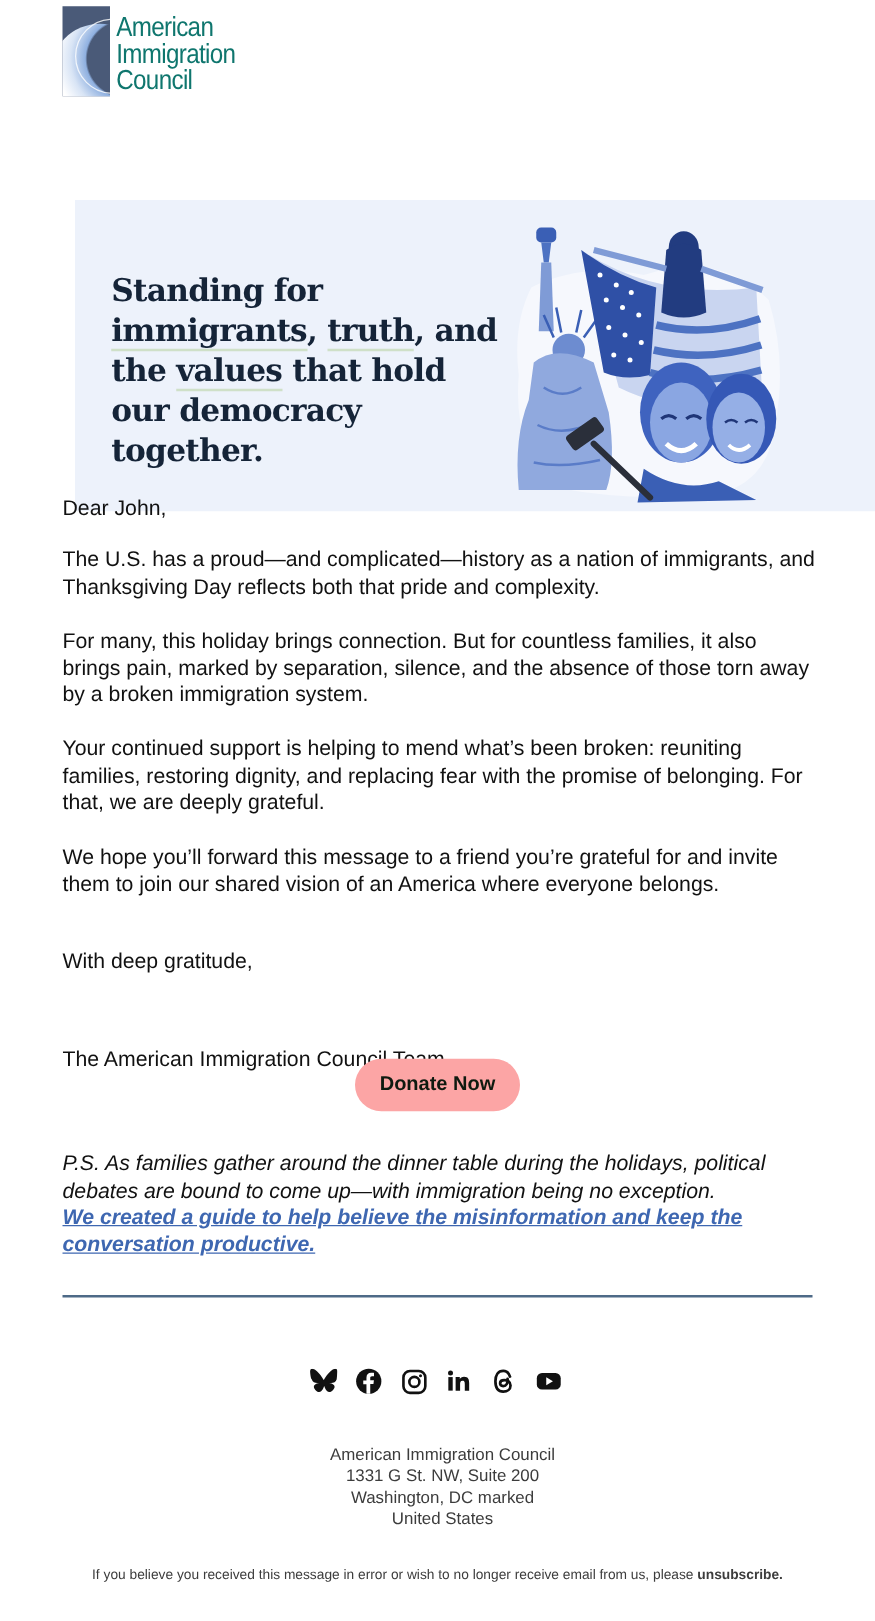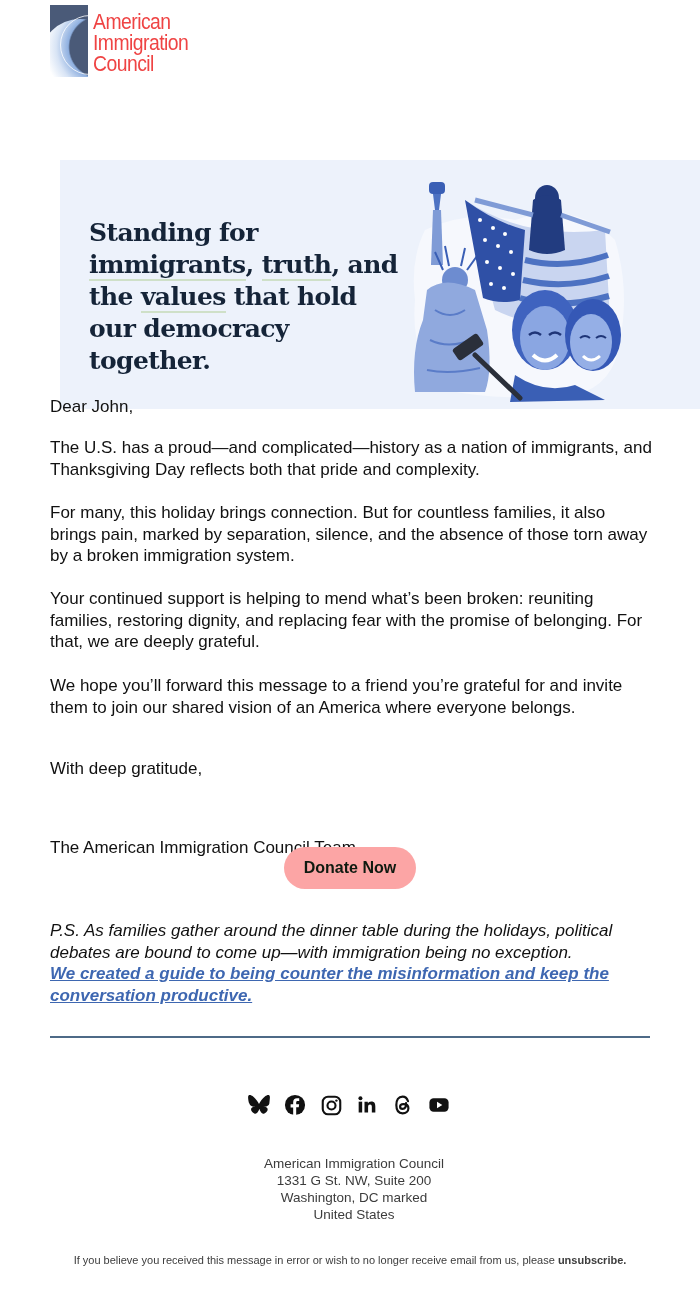--- a/index.html
+++ b/index.html
@@ -5,21 +5,21 @@
   * { box-sizing: border-box; margin: 0; padding: 0; }
   html, body { width: 700px; height: 1297px; background: #ffffff; overflow: hidden; }
   body { font-family: "Liberation Sans", sans-serif; color: #111111; position: relative; }
 
   .logo { position: absolute; left: 50px; top: 5px; width: 160px; height: 72px; display: flex; }
   .logo-mark { width: 38px; height: 72px; position: relative; overflow: hidden; background: #4a5a78; }
   .logo-mark .arc1 { position: absolute; left: -10px; top: 14px; width: 80px; height: 80px; border-radius: 50%;
     background: radial-gradient(circle at 75% 35%, #4a5a78 0 38%, #8fb0e0 40%, #d8e4f5 55%, #ffffff 70%); }
   .logo-mark .arc2 { position: absolute; left: 10px; top: 10px; width: 60px; height: 60px; border-radius: 50%;
     border: 1px solid rgba(255,255,255,0.8); }
-  .logo-text { margin-left: 5px; margin-top: 6px; color: #ef4444; font-family: "Liberation Sans", sans-serif;
+  .logo-text { margin-left: 5px; margin-top: 6px; color: #0f766e; font-family: "Liberation Sans", sans-serif;
     font-size: 22px; line-height: 21px; letter-spacing: -0.6px; font-stretch: condensed; }
   .logo-text div { transform: scaleX(0.88); transform-origin: left; white-space: nowrap; }
 
   .hero { position: absolute; left: 60px; top: 132px; width: 660px; height: 249px; background: #edf2fb; overflow: hidden; margin-top: 28px; }
   .hero-title { position: absolute; left: 29px; top: 57px; width: 310px; font-family: "DejaVu Serif", serif; font-weight: bold;
     font-size: 25px; line-height: 32px; color: #152438; letter-spacing: -0.6px; }
   .hero-title .ul { border-bottom: 2px solid #cfe0c8; }
   .hero-art { position: absolute; left: 345px; top: 10px; width: 225px; height: 235px; }
 
   .body-text { position: absolute; left: 50px; width: 605px; font-size: 17px; line-height: 21.5px; color: #111; }
@@ -118,21 +118,21 @@
 <div class="body-text p3">Your continued support is helping to mend what’s been broken: reuniting families, restoring dignity, and replacing fear with the promise of belonging. For that, we are deeply grateful.</div>
 <div class="body-text p4">We hope you’ll forward this message to a friend you’re grateful for and invite them to join our shared vision of an America where everyone belongs.</div>
 <div class="body-text p5">With deep gratitude,</div>
 <div class="body-text p6">The American Immigration Council Team</div>
 
 <a class="donate">Donate Now</a>
 
 <div class="ps">
   <span>P.S. As families gather around the dinner table during the holidays, political debates are bound to come up—with immigration being no exception.</span>
   <br>
-  <a>We created a guide to being counter the misinformation and keep the conversation productive.</a>
+  <a>We created a guide to help believe the misinformation and keep the conversation productive.</a>
 </div>
 
 <div class="divider"></div>
 
 <div class="social">
   <span>
     <svg width="22" height="20" viewBox="0 0 24 22">
         <path d="M5.2 1.5C8 3.6 11 7.8 12 10c1-2.2 4-6.4 6.8-8.5C20.8 0 24 -1.1 24 2.5c0 .7-.4 6-.6 6.8-.8 3-3.8 3.7-6.5 3.2 4.7.8 5.9 3.5 3.3 6.1-4.9 5-7-1.3-7.6-2.9-.1-.3-.2-.5-.2-.4 0-.1-.1.1-.2.4-.6 1.6-2.7 7.9-7.6 2.9-2.6-2.6-1.4-5.3 3.3-6.1-2.7.5-5.7-.2-6.5-3.2C.4 8.5 0 3.2 0 2.5 0-1.1 3.2 0 5.2 1.5z" fill="#111"></path>
       </svg>
   </span>

